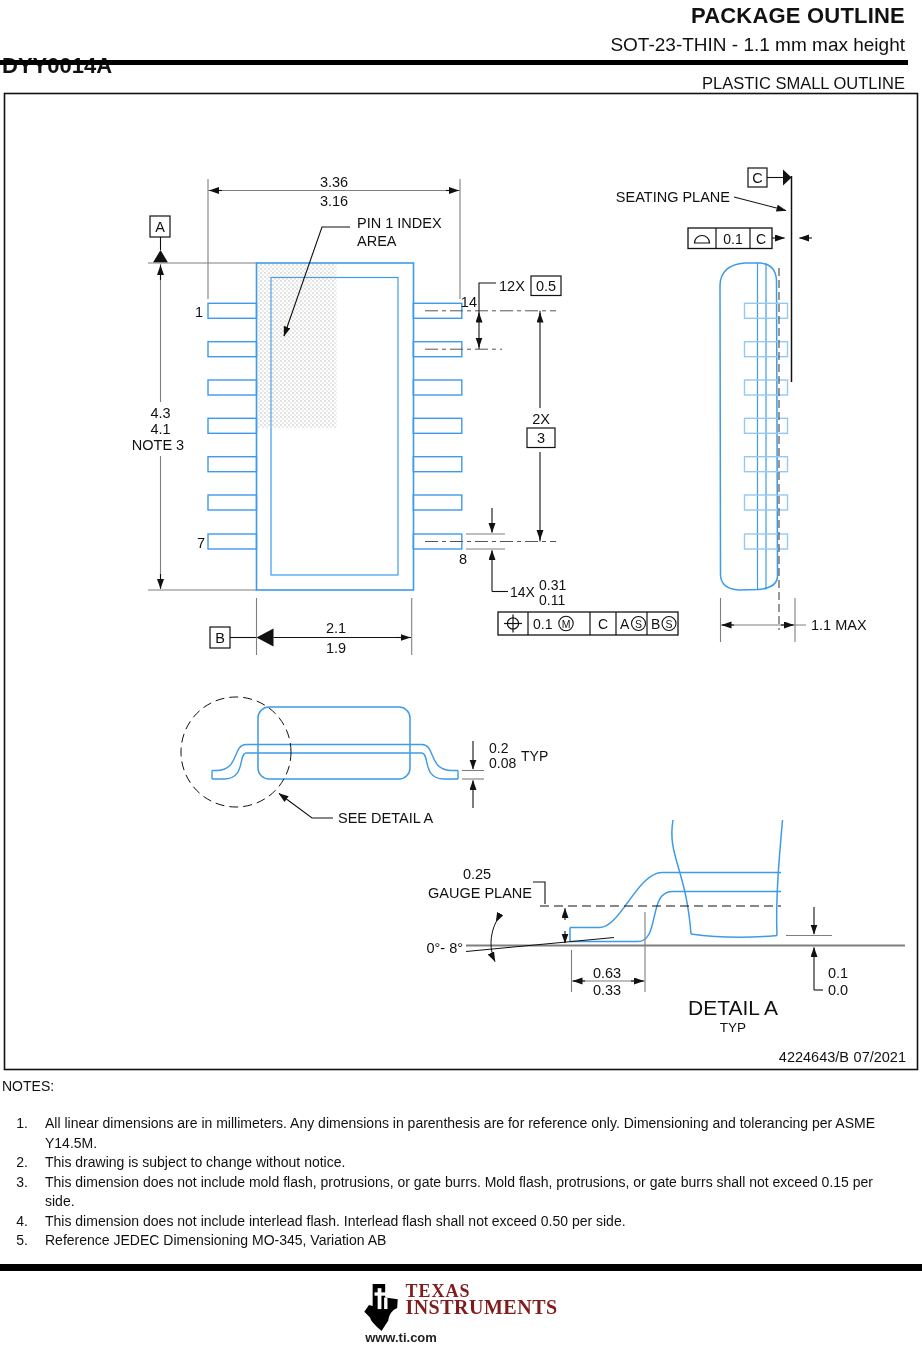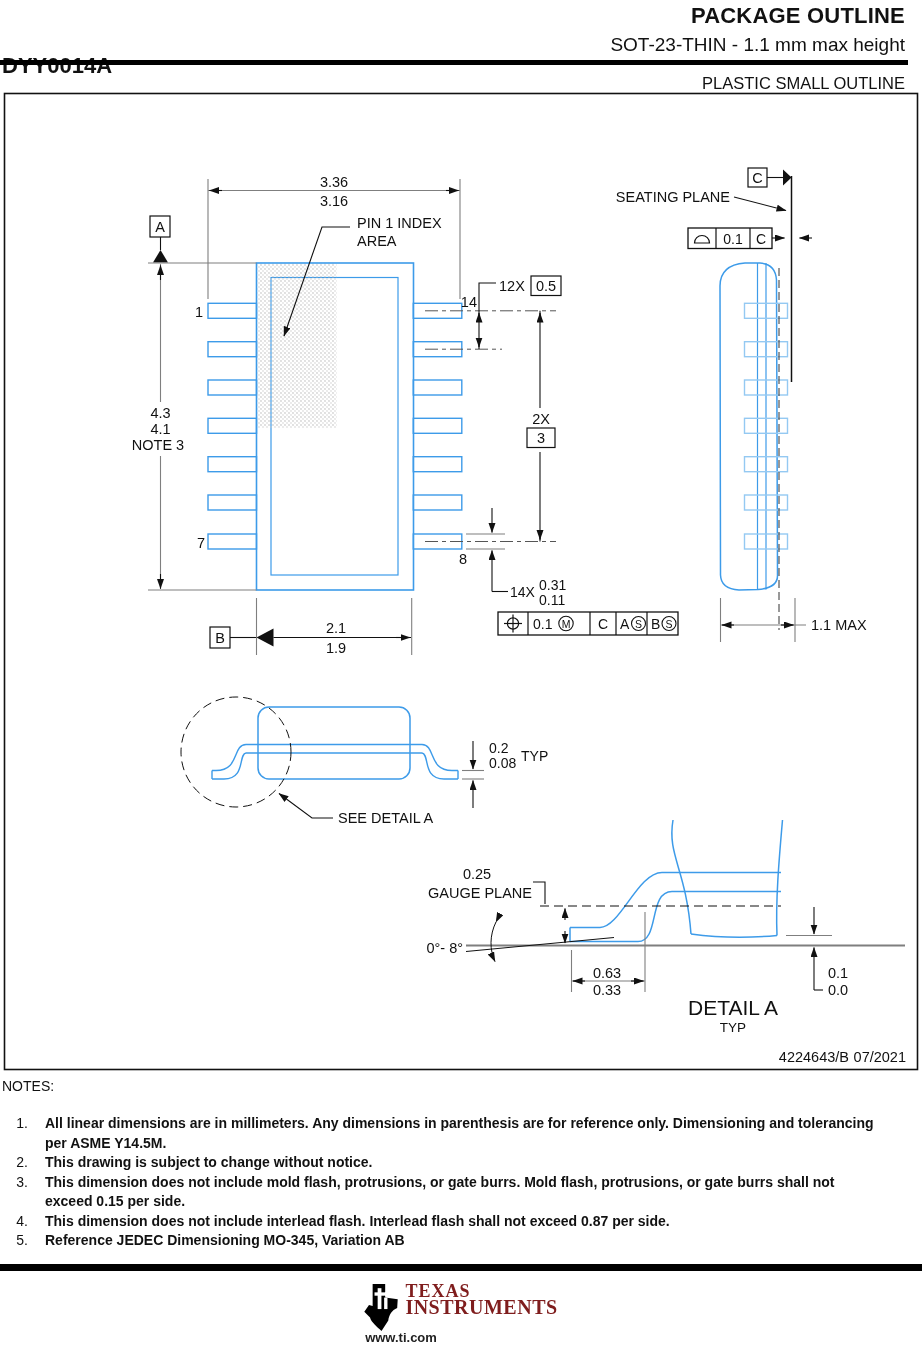--- a/index.html
+++ b/index.html
@@ -9,21 +9,21 @@
   .hdr-part{position:absolute;top:33px;left:2px;font-size:22px;font-weight:bold;margin-top:20px;}
   .hdr-pkg{position:absolute;top:34px;right:17px;font-size:19px;font-weight:normal;}
   .hdr-rule{position:absolute;top:60px;left:0;width:908px;height:5px;background:#000;}
   .hdr-type{position:absolute;top:74px;right:17px;font-size:16.5px;}
   svg.drawing{position:absolute;top:0;left:0;}
   svg text{font-family:"Liberation Sans",sans-serif;fill:#111;}
   .notes{position:absolute;left:2px;top:1078px;width:905px;font-size:14px;}
   .notes-heading{margin:0 0 20px 0;}
   .note-item{display:flex;width:886px;line-height:19.5px;margin:0;}
   .note-num{width:26px;text-align:right;flex:0 0 26px;}
-  .note-text{margin-left:17px;width:836px;font-weight:bold;}
+  .note-text{margin-left:17px;width:836px;}
   .ftr-bar{position:absolute;top:1264px;left:0;width:922px;height:7px;background:#000;}
   .ftr-logo{position:absolute;top:1284px;left:0;width:922px;display:flex;justify-content:center;align-items:flex-start;}
   .brand{margin-left:7px;font-family:"Liberation Serif",serif;font-weight:bold;color:#7f1d1d;}
   .brand-l1{font-size:18px;line-height:15px;letter-spacing:1px;}
   .brand-l2{font-size:20px;line-height:17px;letter-spacing:.5px;}
   .ftr-site{position:absolute;top:1330px;left:0;width:802px;text-align:center;
             font-size:13px;font-weight:bold;color:#222;}
 </style>
 </head>
 <body>
@@ -310,21 +310,21 @@
     <div class="note-item">
       <span class="note-num">2.</span>
       <span class="note-text">This drawing is subject to change without notice.</span>
     </div>
     <div class="note-item">
       <span class="note-num">3.</span>
       <span class="note-text">This dimension does not include mold flash, protrusions, or gate burrs. Mold flash, protrusions, or gate burrs shall not exceed 0.15 per side.</span>
     </div>
     <div class="note-item">
       <span class="note-num">4.</span>
-      <span class="note-text">This dimension does not include interlead flash. Interlead flash shall not exceed 0.87 per side.</span>
+      <span class="note-text">This dimension does not include interlead flash. Interlead flash shall not exceed 0.50 per side.</span>
     </div>
     <div class="note-item">
       <span class="note-num">5.</span>
       <span class="note-text">Reference JEDEC Dimensioning MO-345, Variation AB</span>
     </div>
   </div>
 
   <div class="ftr-bar"></div>
   <div class="ftr-logo">
     <svg width="34" height="47" viewBox="0 0 32 45">

